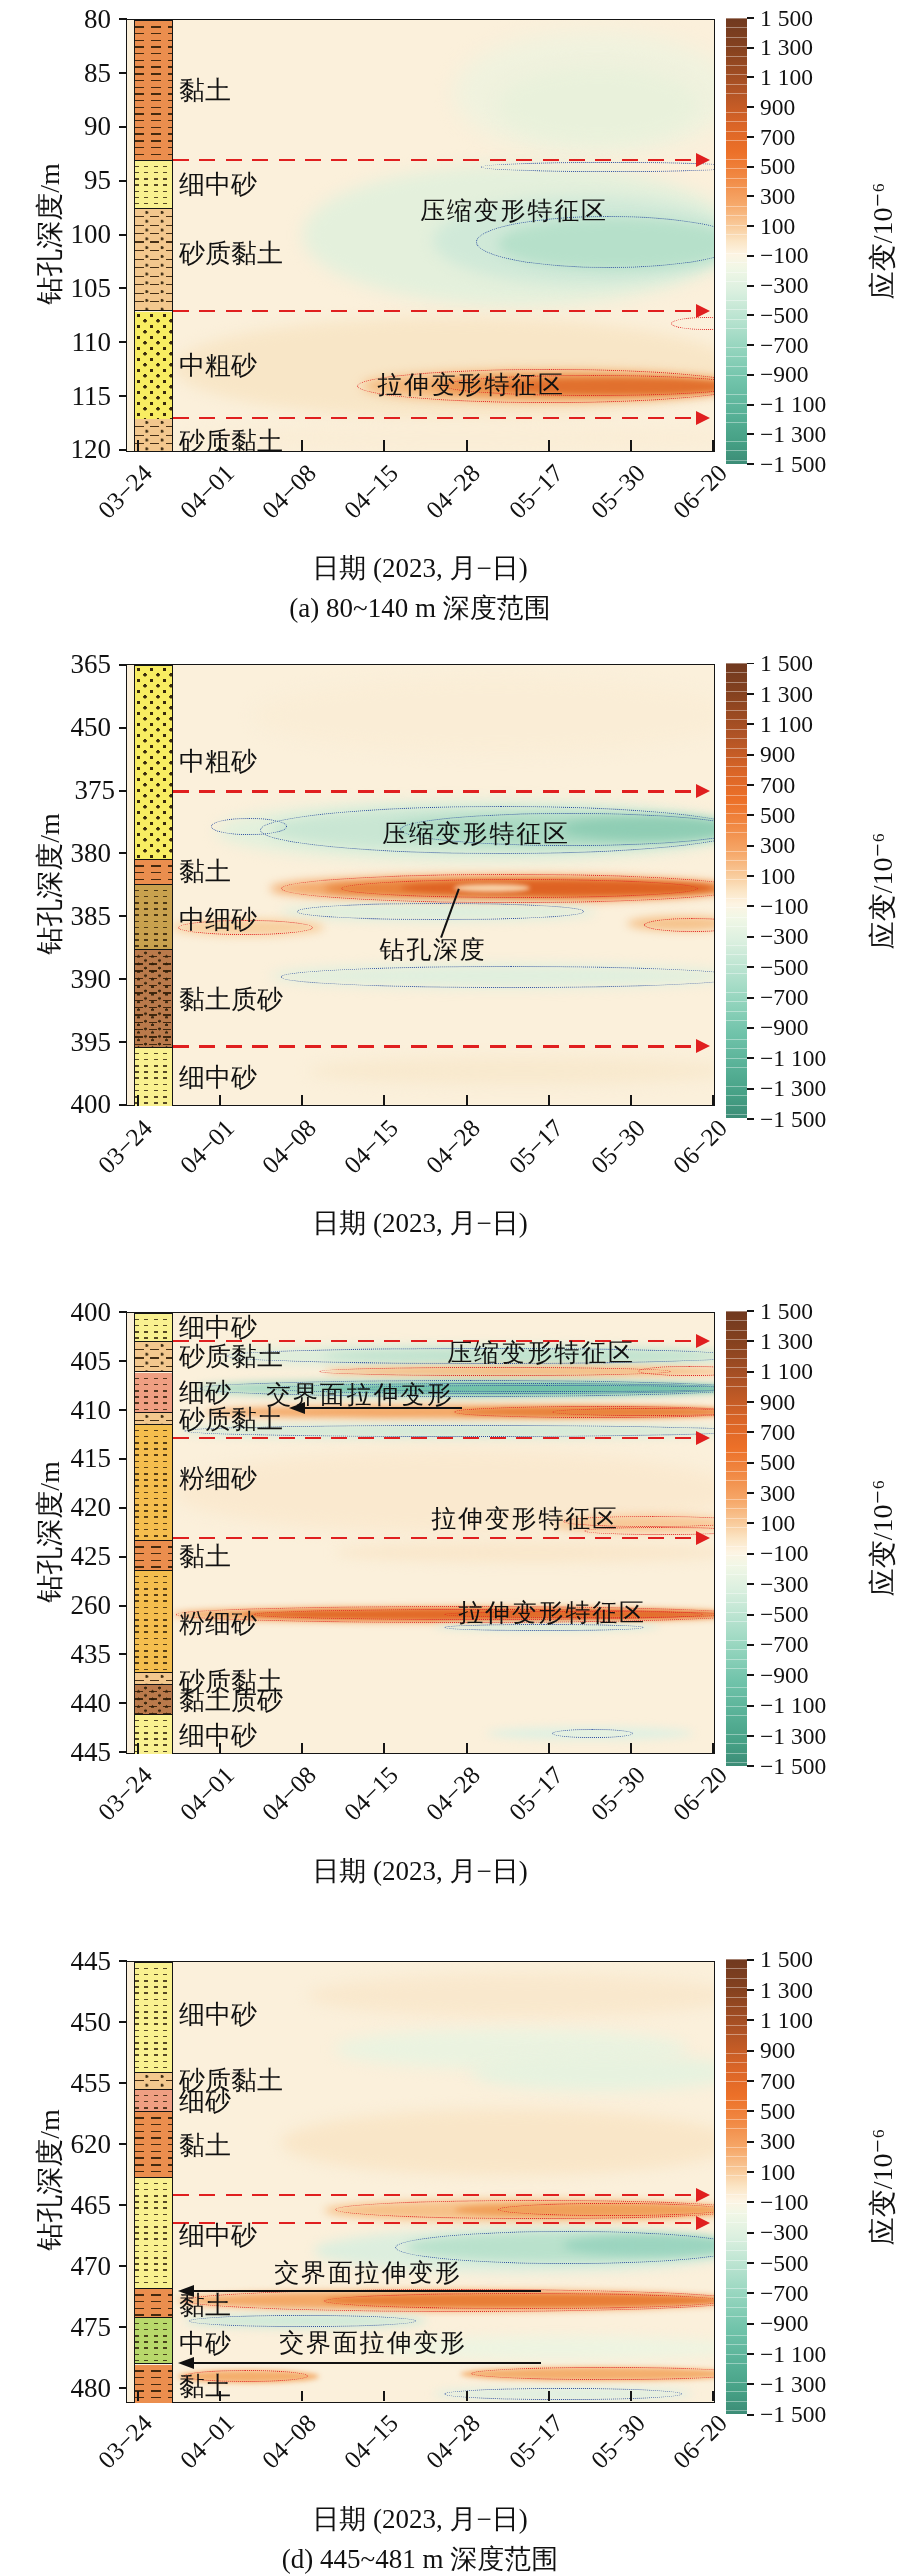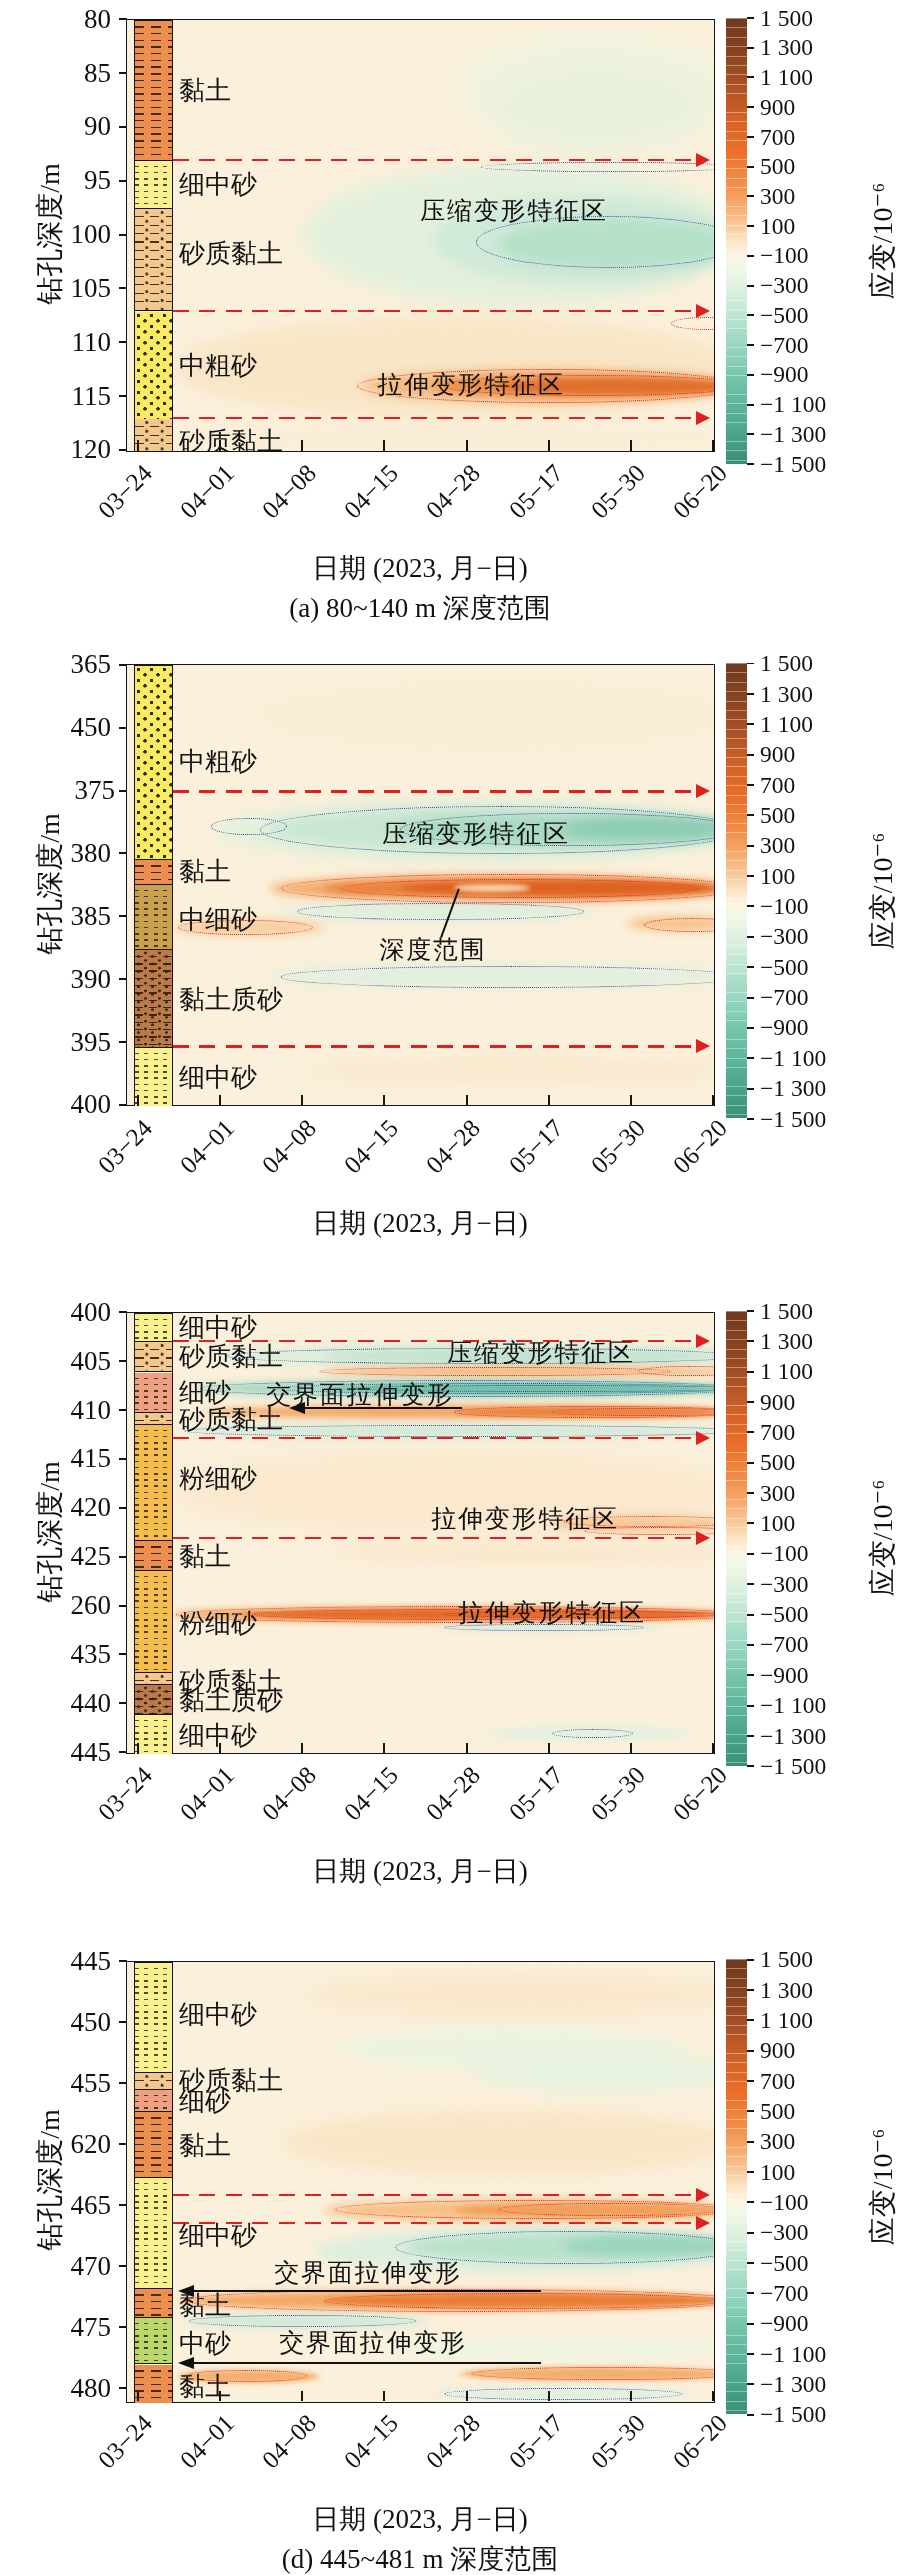--- a/index.html
+++ b/index.html
@@ -209,21 +209,21 @@
           <div class="ctr red" style="left: 5.4px; top: 255px; width: 135px; height: 15px;"></div>
           <div class="ctr red" style="left: 471px; top: 253px; width: 97px; height: 14px;"></div>
           <div class="ctr blue" style="left: 124px; top: 238px; width: 287px; height: 16.3px;"></div>
           <div class="ctr blue" style="left: 108px; top: 301px; width: 460px; height: 21.4px;"></div>
           <div class="bnd" style="left: 0px; top: 125px; width: 523px;"></div>
           <div class="bnd-head" style="left: 523px; top: 119px;"></div>
           <div class="bnd" style="left: 0px; top: 380px; width: 523px;"></div>
           <div class="bnd-head" style="left: 523px; top: 374px;"></div>
           <div class="leader" style="left: 269px; top: 273px; height: 52px; transform: rotate(-2.79244rad);"></div>
           <div class="ann" style="left: 303px; top: 168px;">压缩变形特征区</div>
-          <div class="ann" style="left: 260px; top: 284px;">深度范围</div>
+          <div class="ann" style="left: 260px; top: 284px;">钻孔深度</div>
           <div class="litho-label" style="left: 5.9px; top: 96px;">中粗砂</div>
           <div class="litho-label" style="left: 5.9px; top: 206px;">黏土</div>
           <div class="litho-label" style="left: 5.9px; top: 254px;">中细砂</div>
           <div class="litho-label" style="left: 5.9px; top: 334px;">黏土质砂</div>
           <div class="litho-label" style="left: 5.9px; top: 412px;">细中砂</div>
         </div>
         <div class="litho" style="left: 7px; top: 0px; width: 39px; height: 440px;">
           <div class="litho-layer pat-dots" style="top: 0px; height: 194px; background-color: rgb(248, 237, 98);"></div>
           <div class="litho-layer pat-dash" style="top: 194px; height: 25px; background-color: rgb(235, 142, 78);"></div>
           <div class="litho-layer pat-specks" style="top: 219px; height: 65px; background-color: rgb(201, 161, 78);"></div>

